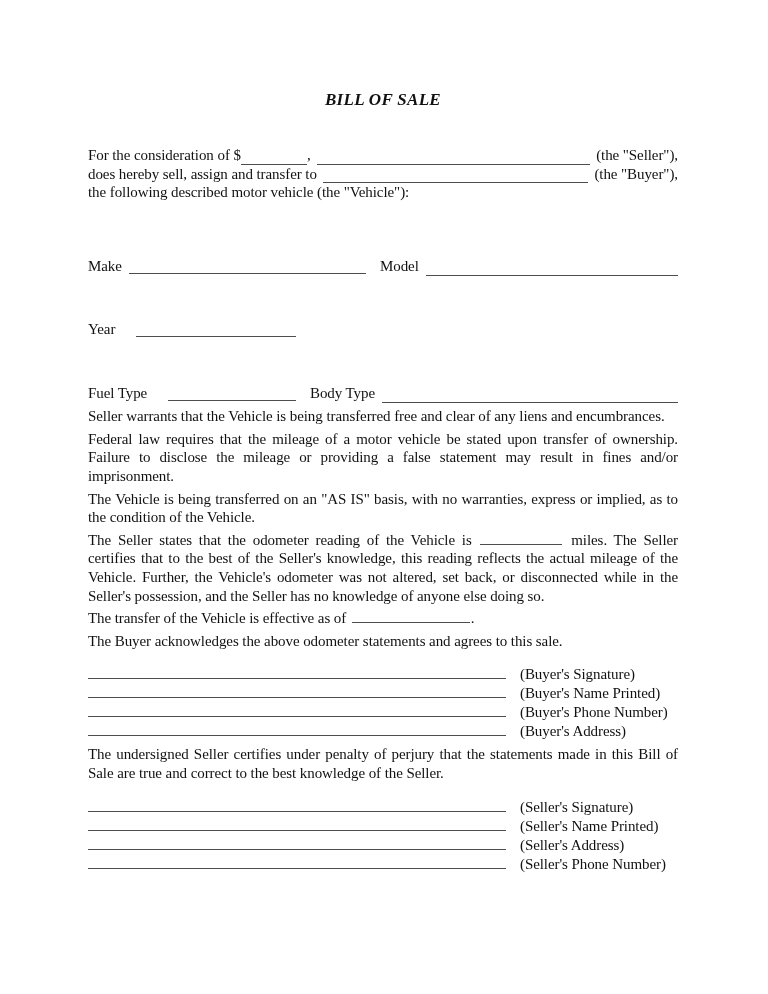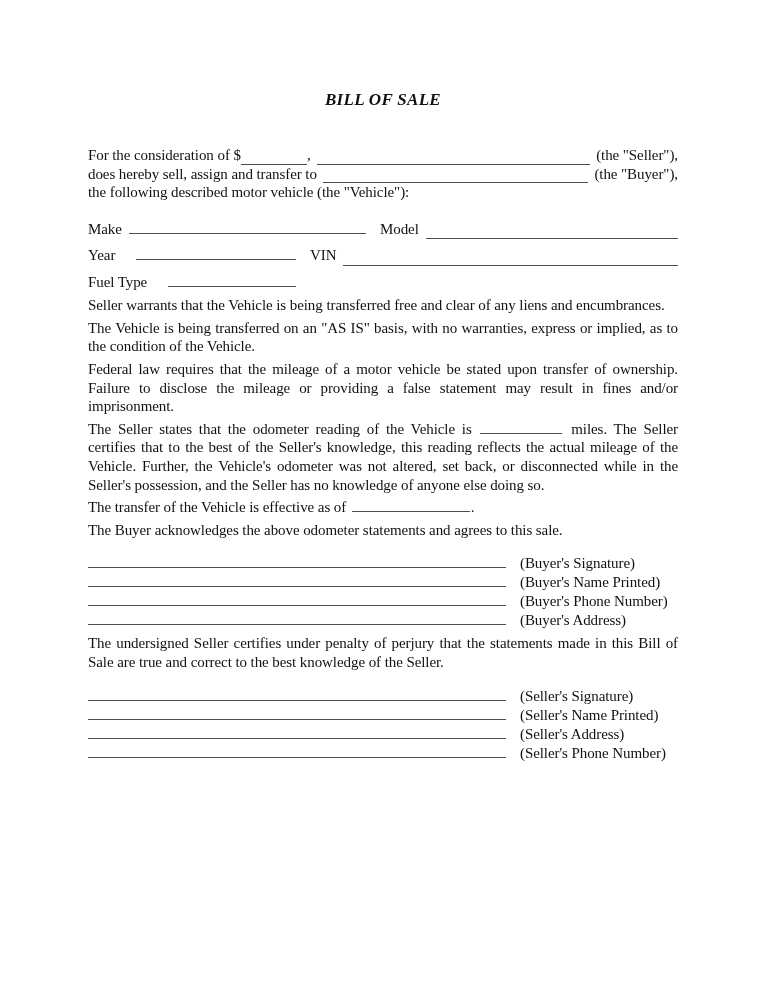--- a/index.html
+++ b/index.html
@@ -46,21 +46,21 @@
   .w118 { width: 118px; margin: 0 1px 0 2px; }
   
   .fline {
     display: flex;
     align-items: flex-end;
   }
   .fline .grow { flex: 1 1 auto; margin: 0 6px; }
   
   .vrow { display: flex; align-items: baseline; margin-top: 7px; line-height: 19.5px; }
   .vrow.first { margin-top: 18px; }
-  .vcol1 { display: flex; align-items: flex-start; flex: 0 0 auto; box-sizing: border-box; }
+  .vcol1 { display: flex; align-items: center; flex: 0 0 auto; box-sizing: border-box; margin-top: 37px; }
   .vcol1.wide   { width: 292px; }
   .vcol1.narrow { width: 222px; gap: 14px; }
   .vcol1 .blank { flex: 1 1 auto; margin: 0 14px 0 7px; }
   .vcol2 { display: flex; align-items: flex-end; flex: 1 1 auto; }
   .vcol2 .blank { flex: 1 1 auto; margin-left: 7px; }
   
   .sig-block { margin-top: 15px; }
   .sig-row { display: flex; align-items: baseline; line-height: 19px; gap: 6px; }
   .sig-row .blank { flex: 1 1 auto; }
   .sig-label {
@@ -102,37 +102,37 @@
     <div class="vcol2">
       <span>Model</span>
       <span class="blank"></span>
     </div>
   </div>
   <div class="vrow">
     <div class="vcol1 narrow">
       <span>Year</span>
       <span class="blank"></span>
     </div>
-    <div class="vcol2">
-      <span>VIN</span>
-      <span class="blank"></span>
-    </div>
   </div>
   <div class="vrow">
     <div class="vcol1 narrow">
       <span>Fuel Type</span>
       <span class="blank"></span>
     </div>
+    <div class="vcol2">
+      <span>Body Type</span>
+      <span class="blank"></span>
+    </div>
   </div>
 
   <p>Seller warrants that the Vehicle is being transferred free and clear of any liens and encumbrances.</p>
 
+  <p>Federal law requires that the mileage of a motor vehicle be stated upon transfer of ownership.  Failure to disclose the mileage or providing a false statement may result in fines and/or imprisonment.</p>
+
   <p>The Vehicle is being transferred on an "AS IS" basis, with no warranties, express or implied, as to the condition of the Vehicle.</p>
-
-  <p>Federal law requires that the mileage of a motor vehicle be stated upon transfer of ownership.  Failure to disclose the mileage or providing a false statement may result in fines and/or imprisonment.</p>
 
   <p><span>The Seller states that the odometer reading of the Vehicle is </span><span class="blank w82"></span><span> miles.  The Seller certifies that to the best of the Seller's knowledge, this reading reflects the actual mileage of the Vehicle.  Further, the Vehicle's odometer was not altered, set back, or disconnected while in the Seller's possession, and the Seller has no knowledge of anyone else doing so.</span></p>
 
   <p><span>The transfer of the Vehicle is effective as of </span><span class="blank w118"></span><span>.</span></p>
 
   <p>The Buyer acknowledges the above odometer statements and agrees to this sale.</p>
 
   <div class="sig-block">
     <div class="sig-row">
       <span class="blank"></span>

